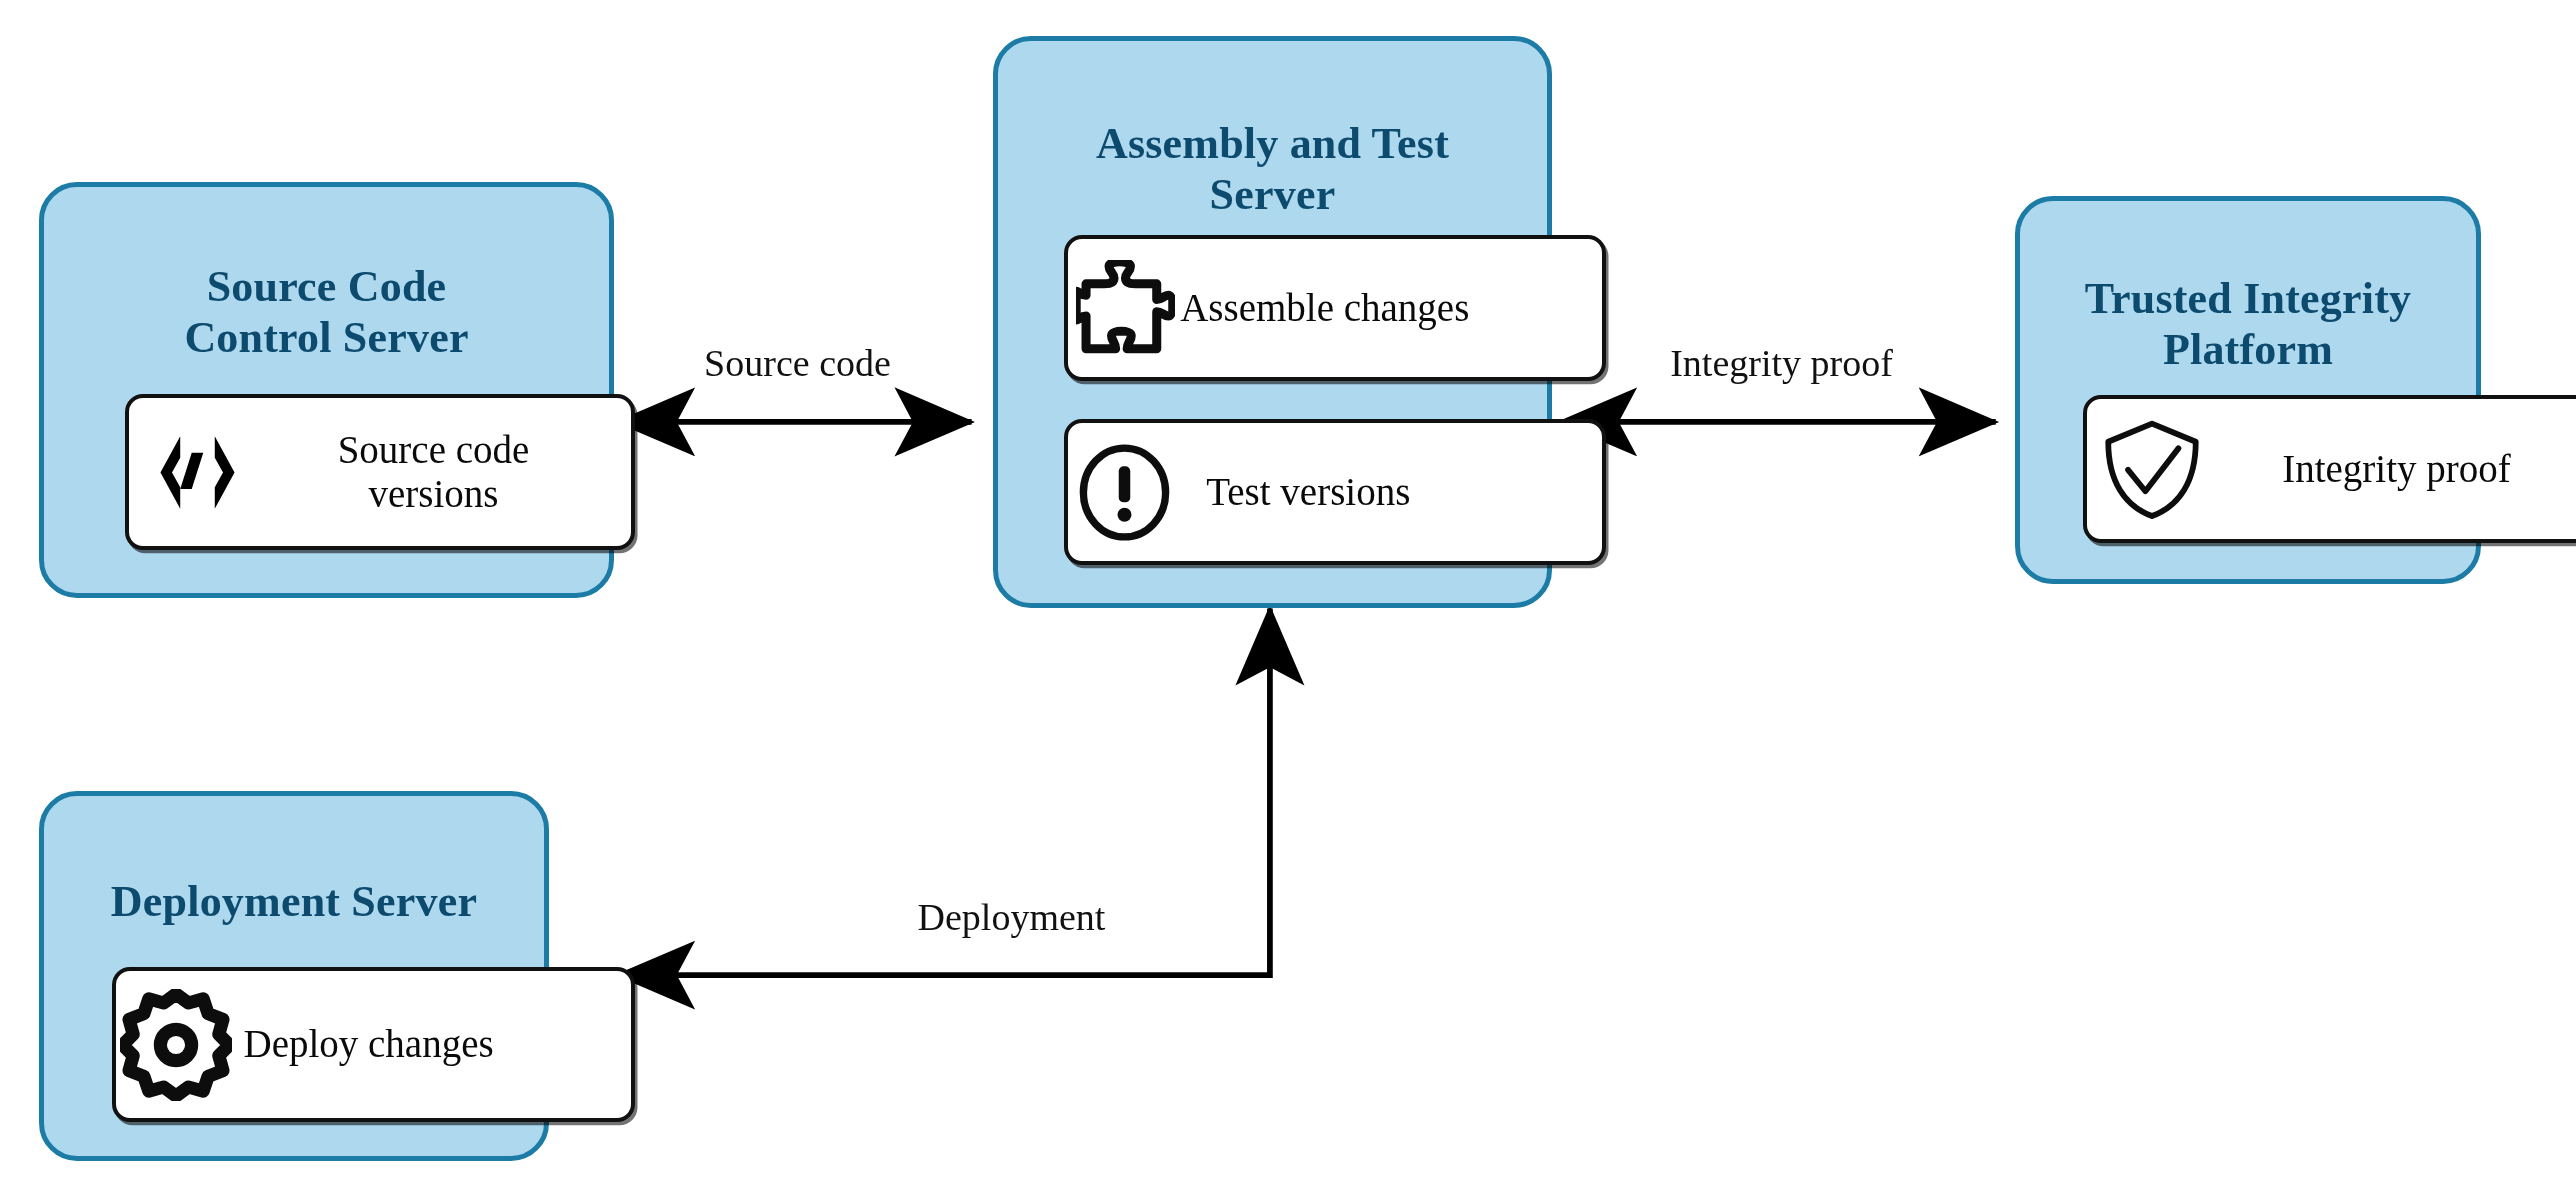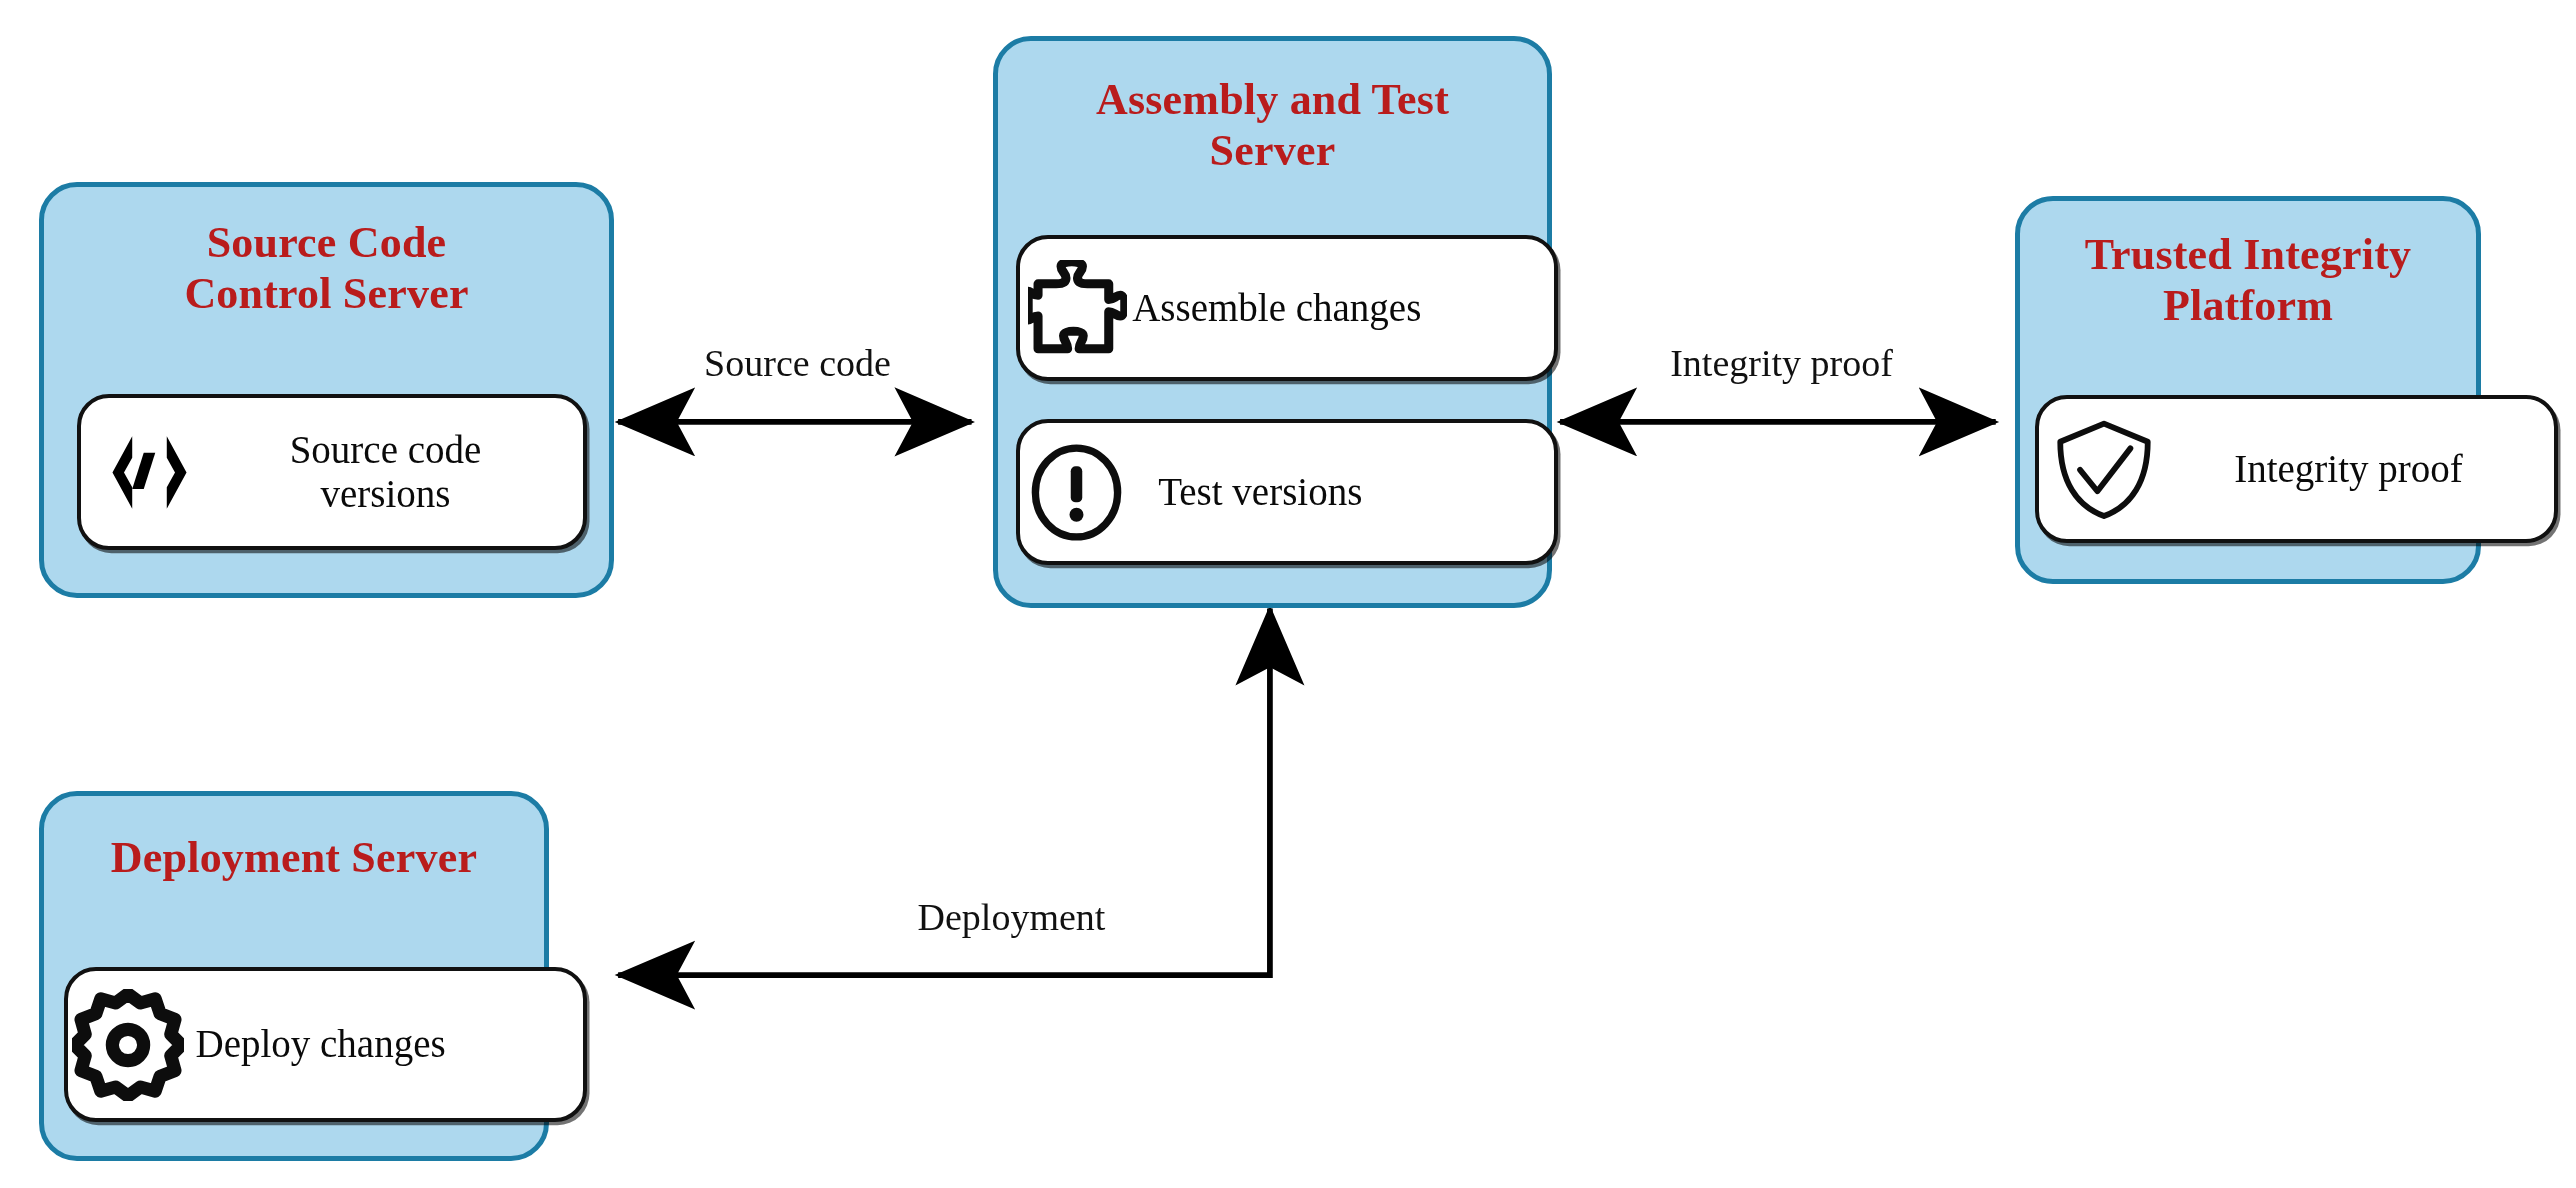--- a/index.html
+++ b/index.html
@@ -28,35 +28,37 @@
     border-radius: 38px;
     display: flex;
     flex-direction: column;
     align-items: center;
   }
   .server-title {
     font-weight: bold;
     font-size: 44px;
     line-height: 1.16;
     text-align: center;
-    color: #b91c1c;
+    color: #0c4a6e;
     letter-spacing: 0.2px;
     white-space: pre-line;
+    margin-top: 44px;
   }
   
   .cap-box {
     position: absolute;
     box-sizing: border-box;
     background: #ffffff;
     border: 4.1px solid #111111;
-    border-radius: 32px;
+    border-radius: 18px;
     display: flex;
     flex-direction: row;
     align-items: center;
     box-shadow: 2.5px 3.3px 0 rgba(0,0,0,0.55);
+    margin-left: 48px;
   }
   .cap-icon {
     flex: 0 0 auto;
     display: flex;
     align-items: center;
     justify-content: center;
   }
   .cap-label {
     font-size: 39px;
     line-height: 1.14;

